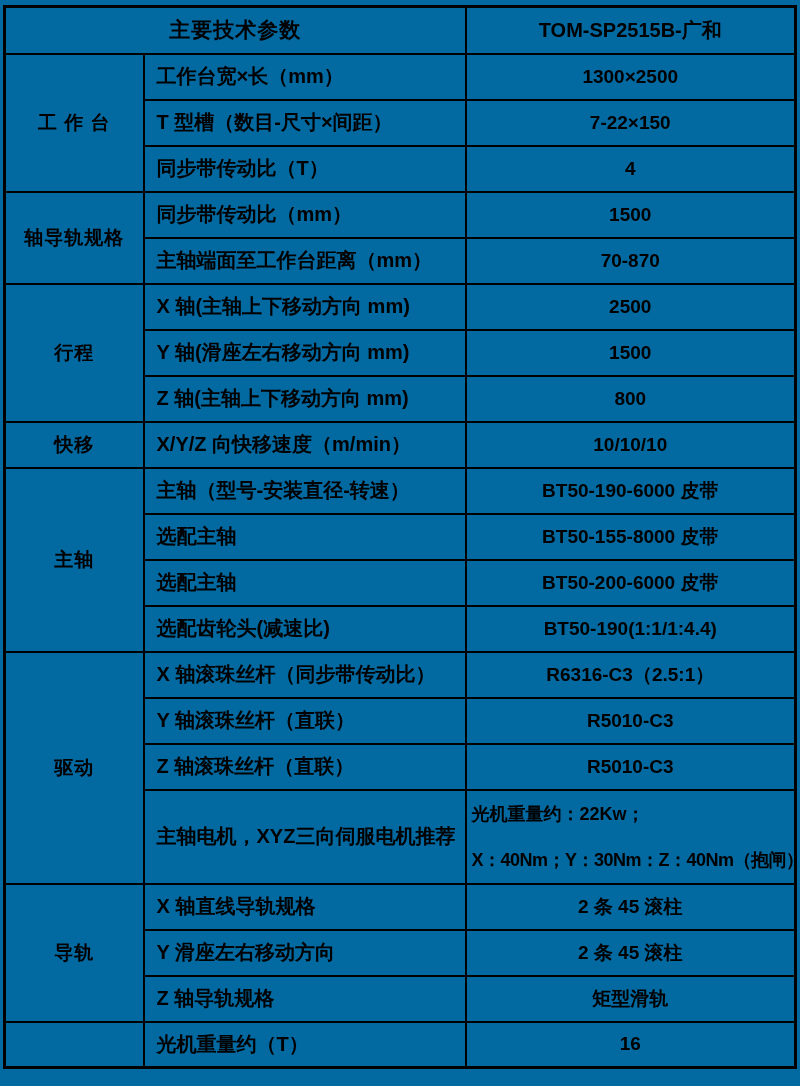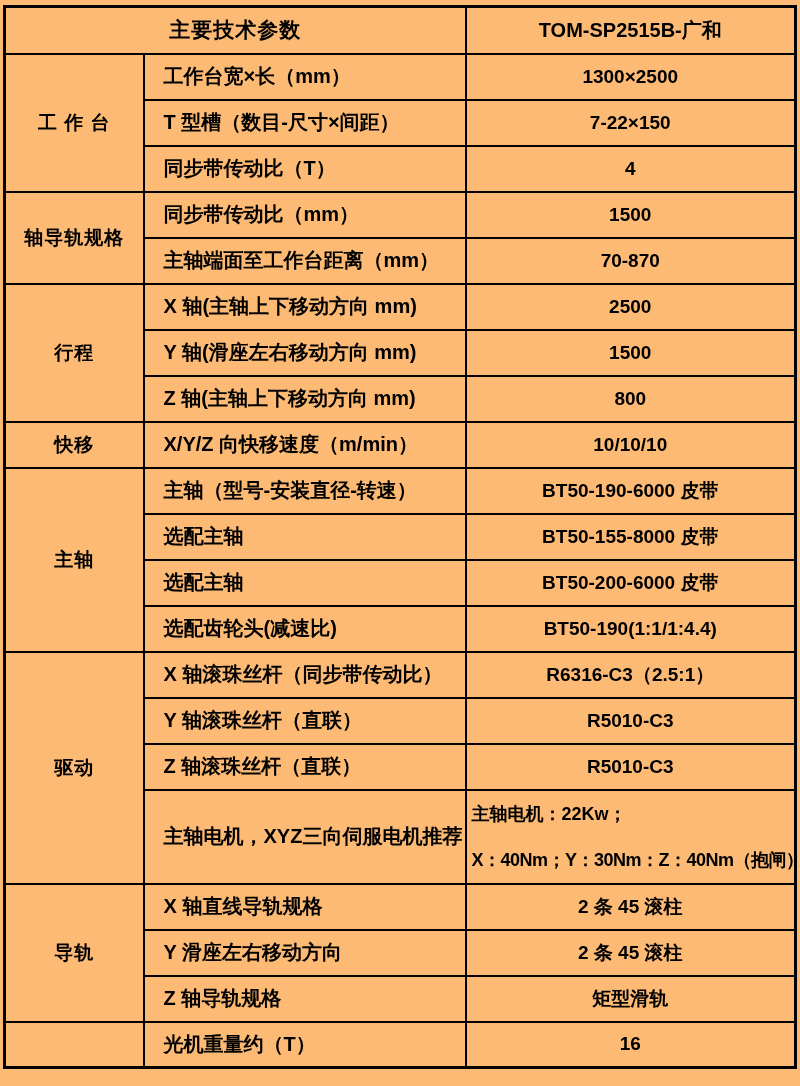--- a/index.html
+++ b/index.html
@@ -4,21 +4,21 @@
 <style>
   html, body {
     margin: 0;
     padding: 0;
     background: #ffffff;
     width: 800px;
   }
   .page {
     width: 800px;
     height: 1086px;
-    background: #fdba74;
+    background: #0369a1;
     box-sizing: border-box;
     padding-top: 5px;
   }
   table.spec-table {
     border-collapse: collapse;
     table-layout: fixed;
     width: 791px;
     margin: 0 auto;
     border: 3px solid #000000;
     font-family: "Liberation Sans", "DejaVu Sans", sans-serif;
@@ -37,21 +37,21 @@
   .spec-table tr.header-row { height: 47px; }
   .spec-table tr.tall { height: 93px; }
 
   .c-group {
     text-align: center;
     font-size: 19px;
     letter-spacing: 1px;
   }
   .c-param {
     text-align: left;
-    padding-left: 19px;
+    padding-left: 12px;
     font-size: 20px;
     white-space: nowrap;
   }
   .c-value {
     text-align: center;
     font-size: 19px;
     white-space: nowrap;
   }
   .header-row .c-param-header {
     text-align: center;
@@ -155,21 +155,21 @@
           <td class="c-param">Y 轴滚珠丝杆（直联）</td>
           <td class="c-value">R5010-C3</td>
         </tr>
         <tr class="inner-row">
           <td class="c-param">Z 轴滚珠丝杆（直联）</td>
           <td class="c-value">R5010-C3</td>
         </tr>
         <tr class="inner-row tall">
           <td class="c-param">主轴电机，XYZ三向伺服电机推荐</td>
           <td class="c-value multiline">
-            <div class="value-line">主轴电机：22Kw；</div>
+            <div class="value-line">光机重量约：22Kw；</div>
             <div class="value-line">X：40Nm；Y：30Nm：Z：40Nm（抱闸）</div>
           </td>
         </tr>
         <tr class="group-start">
           <td class="c-group" rowspan="3">导轨</td>
           <td class="c-param">X 轴直线导轨规格</td>
           <td class="c-value">2 条 45 滚柱</td>
         </tr>
         <tr class="inner-row">
           <td class="c-param">Y 滑座左右移动方向</td>

